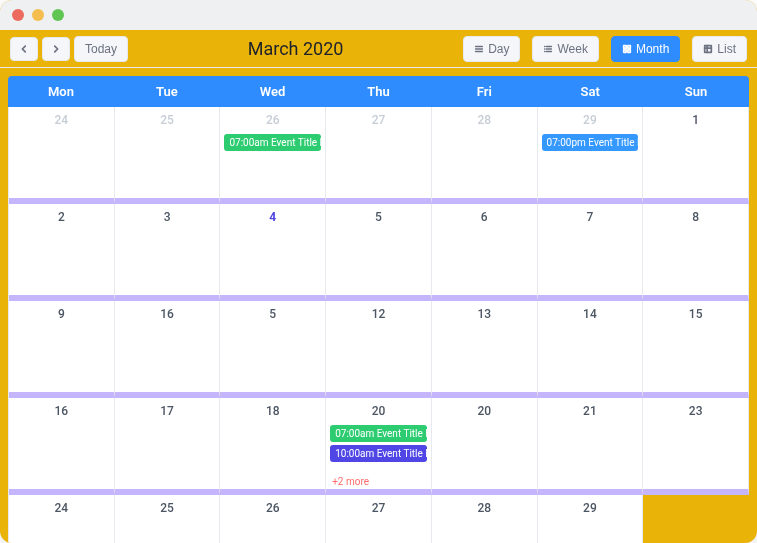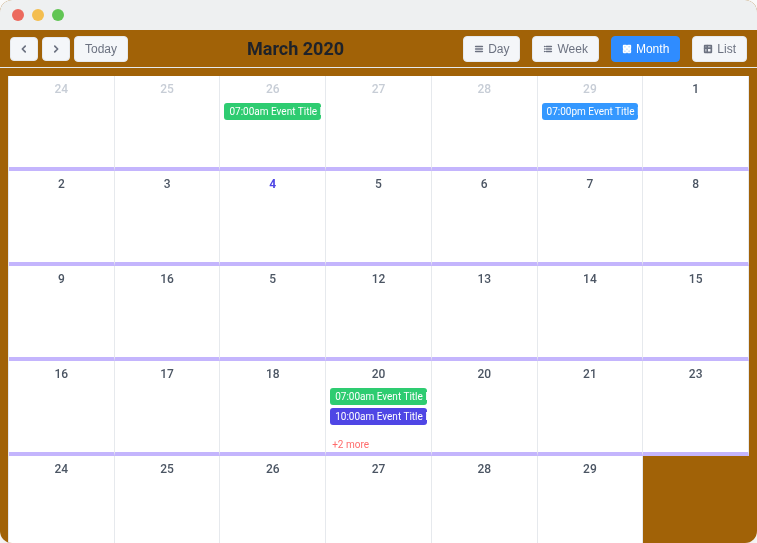--- a/index.html
+++ b/index.html
@@ -1,37 +1,37 @@
 <!DOCTYPE html>
 <html><head>
 <meta charset="utf-8">
 <style>
   * { box-sizing: border-box; margin: 0; padding: 0; }
   html, body { width: 757px; height: 543px; font-family: -apple-system, "Segoe UI", Roboto, "Helvetica Neue", Arial, sans-serif; }
-  .window { width: 757px; height: 543px; background: #a16207; border-radius: 12px; overflow: hidden; box-shadow: 0 6px 24px rgba(0,0,0,0.12); display: flex; flex-direction: column; }
+  .window { width: 757px; height: 543px; background: #eab308; border-radius: 12px; overflow: hidden; box-shadow: 0 6px 24px rgba(0,0,0,0.12); display: flex; flex-direction: column; }
   .titlebar { height: 30px; background: #eef0f1; display: flex; align-items: center; padding: 0 12px; gap: 8px; flex: 0 0 auto; }
   .dot { width: 12px; height: 12px; border-radius: 50%; }
   .dot.red { background: #ec6a5e; }
   .dot.yellow { background: #f4be4f; }
   .dot.green { background: #61c554; }
   .toolbar { height: 38px; display: flex; align-items: center; padding: 0 10px; border-bottom: 1px solid #e6e9ed; flex: 0 0 auto; }
   .nav-group { display: flex; align-items: center; gap: 4px; }
   .btn { background: #f4f6f9; border: 1px solid #e6e9ed; border-radius: 4px; color: #6c7281; font-size: 12px; line-height: 1; padding: 6px 10px; cursor: pointer; display: inline-flex; align-items: center; gap: 4px; }
   .btn.icon-only { padding: 6px 8px; }
   .btn svg { width: 10px; height: 10px; display: block; }
   .btn.active { background: #2f8cff; border-color: #2f8cff; color: #fff; align-items: center; }
-  .title { flex: 1; text-align: center; font-weight: 700; font-size: 18px; color: #1e222a; }
+  .title { flex: 1; text-align: center; font-weight: 400; font-size: 18px; color: #1e222a; }
   .view-group { display: flex; align-items: center; gap: 12px; }
   .calendar { flex: 1 1 auto; display: flex; flex-direction: column; padding: 8px 8px 0 8px; }
   .head-row { display: grid; grid-template-columns: repeat(7, 1fr); }
   .head-cell { background: #2f8cff; color: #fff; text-align: center; font-size: 13px; font-weight: 600; padding: 8px 0; }
   .head-cell:first-child { border-top-left-radius: 4px; }
   .head-cell:last-child { border-top-right-radius: 4px; }
   .grid { flex: 1; display: grid; grid-template-columns: repeat(7, 1fr); grid-template-rows: repeat(5, 1fr); border-left: 1px solid #e6e9ed; }
-  .cell { border-right: 1px solid #e6e9ed; border-bottom: 4px solid #c4b5fd; position: relative; padding: 4px 4px 2px 4px; overflow: hidden; background: #fff; }
+  .cell { border-right: 1px solid #e6e9ed; border-bottom: 6px solid #c4b5fd; position: relative; padding: 4px 4px 2px 4px; overflow: hidden; background: #fff; }
   .daynum { text-align: center; font-size: 12px; color: #4b5563; padding: 2px 0 4px 0; font-weight: 500; }
   .daynum.other { color: #c7cdd6; }
   .daynum.today { color: #4f46e5; font-weight: 700; }
   .event { font-size: 10px; color: #fff; border-radius: 3px; padding: 3px 5px; margin-top: 3px; white-space: nowrap; overflow: hidden; text-overflow: clip; cursor: pointer; }
   .event.green { background: #2ecc71; }
   .event.blue { background: #3498ff; }
   .event.indigo { background: #4f46e5; }
   .more { font-size: 10px; color: #ff6b6b; padding: 2px 4px 0 2px; cursor: pointer; margin-top: 12px; }
   .icon-stroke { stroke: currentColor; stroke-width: 2; fill: none; stroke-linecap: round; stroke-linejoin: round; }
 </style>
@@ -102,20 +102,29 @@
               <rect class="icon-stroke" x="2" y="2" width="8" height="8"></rect>
               <path class="icon-stroke" d="M2 5h8M5 2v8"></path>
             </svg>
         </span>
         <span>List</span>
       </button>
     </div>
   </div>
 
   <div class="calendar">
+    <div class="head-row" id="head-row">
+        <div class="head-cell">Mon</div>
+        <div class="head-cell">Tue</div>
+        <div class="head-cell">Wed</div>
+        <div class="head-cell">Thu</div>
+        <div class="head-cell">Fri</div>
+        <div class="head-cell">Sat</div>
+        <div class="head-cell">Sun</div>
+      </div>
     <div class="grid" id="grid">
         <div class="cell">
           <div class="daynum other">24</div>
         </div>
         <div class="cell">
           <div class="daynum other">25</div>
         </div>
         <div class="cell">
           <div class="daynum other">26</div>
           <div class="event green">07:00am Event Title Placeholder</div>

